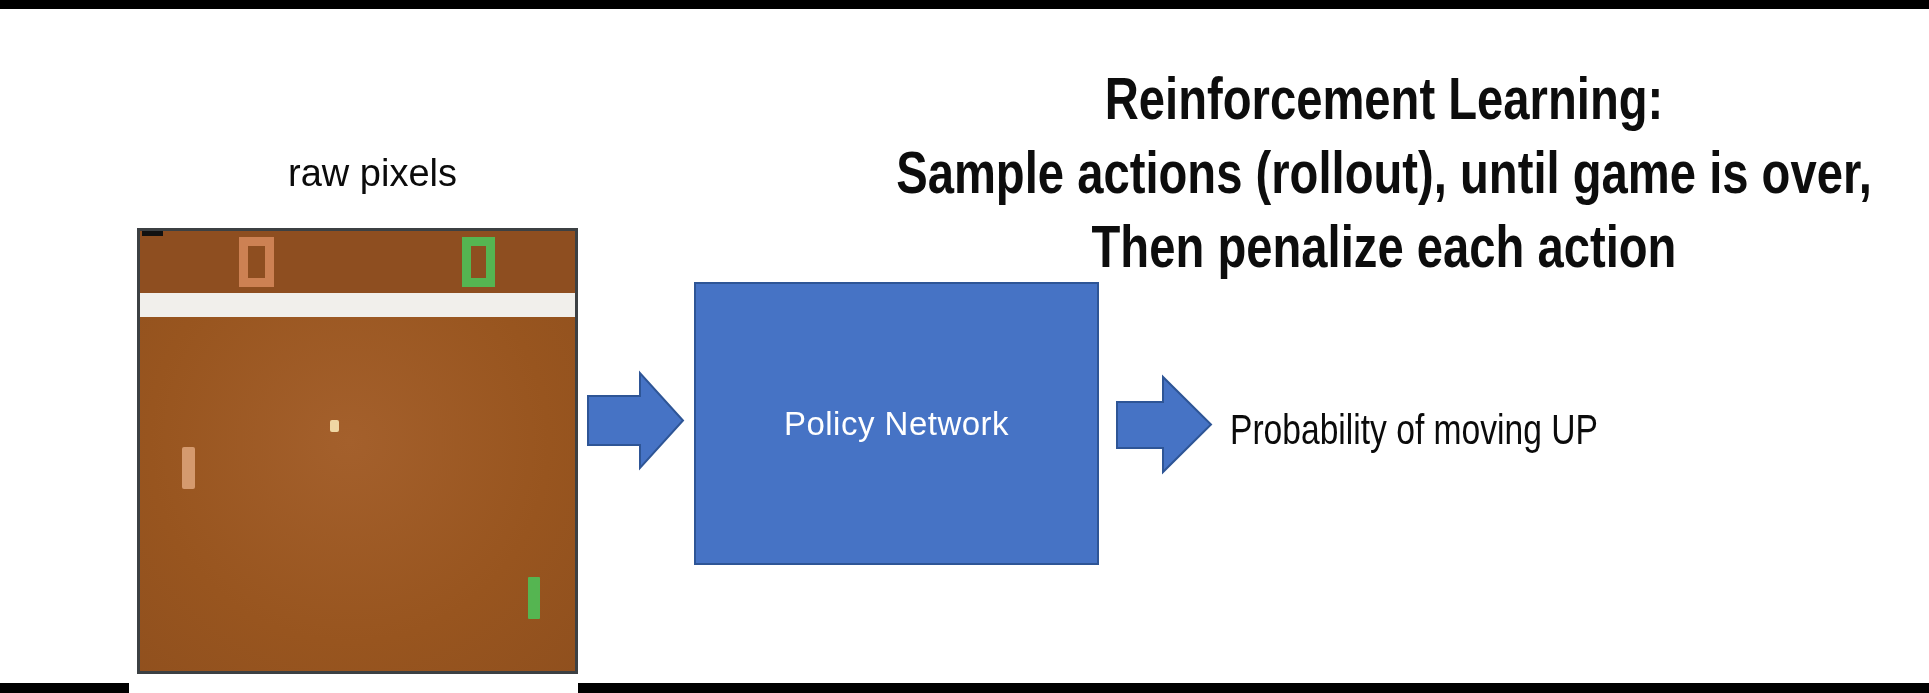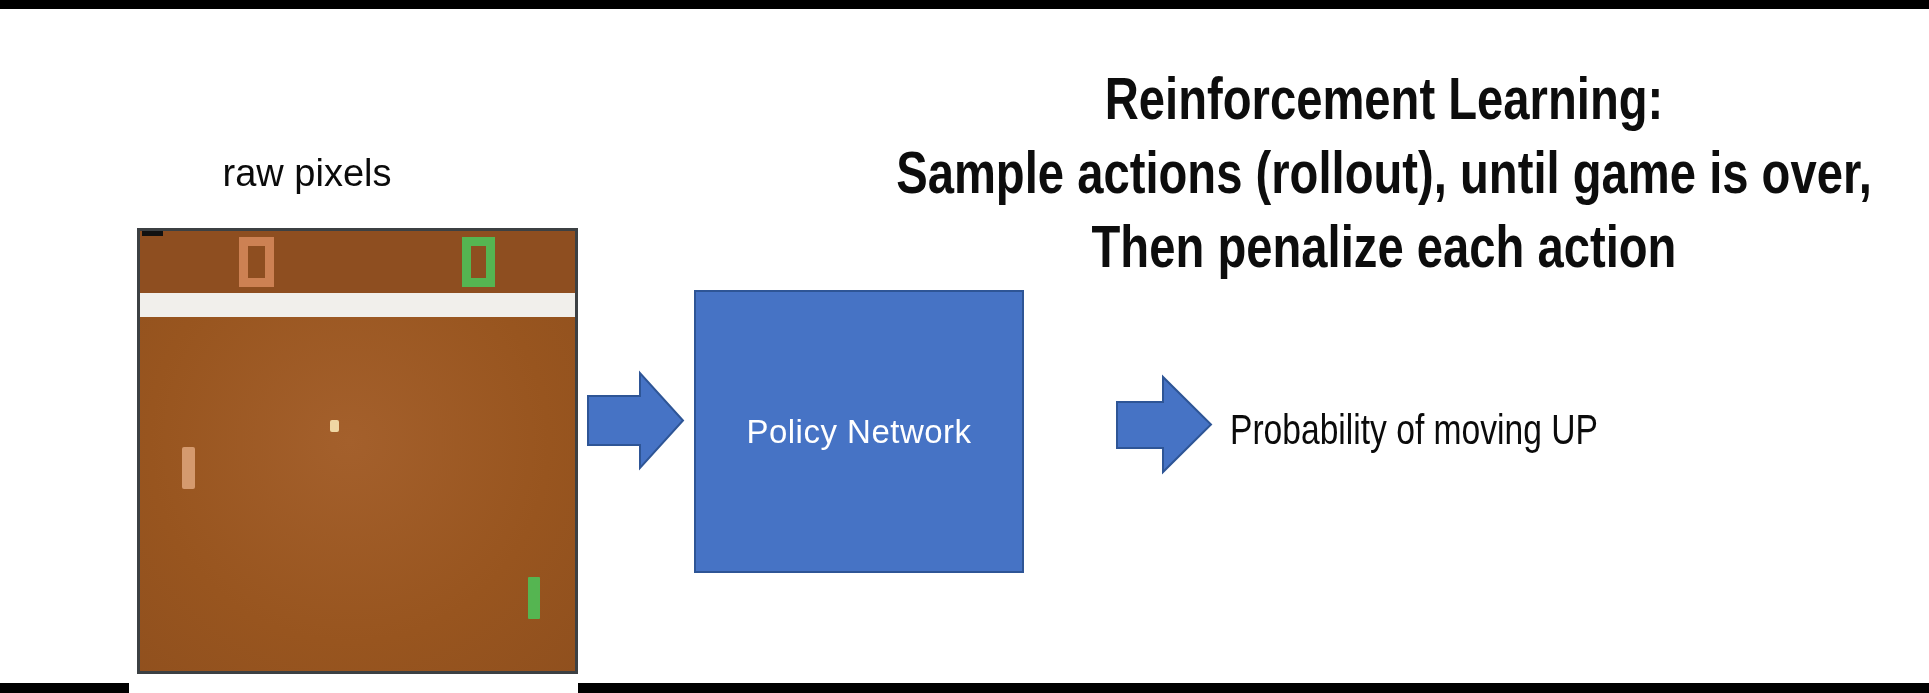--- a/index.html
+++ b/index.html
@@ -15,21 +15,21 @@
   .abs { position: absolute; }
 
   
   #top-bar        { left: 0;    top: 0;    width: 1929px; height: 9px;  background: #000; }
   #bottom-bar-l   { left: 0;    top: 683px; width: 129px; height: 10px; background: #000; }
   #bottom-bar-r   { left: 578px; top: 683px; width: 1351px; height: 10px; background: #000; }
 
   
   #raw-pixels-caption {
     left: 157px; top: 150px; width: 300px;
-    text-align: center;
+    text-align: right;
     font-size: 38px; line-height: 46px;
     color: #0b0b0b;
   }
 
   
   #pong-frame {
     left: 137px; top: 228px; width: 441px; height: 446px;
     box-sizing: border-box;
     border: 3px solid #3c4043;
     background: radial-gradient(circle at 48% 48%, #a4602c 0%, #98551f 62%, #90501e 100%);
@@ -44,25 +44,25 @@
   #right-score-zero {
     left: 322px; top: 6px; width: 33px; height: 50px;
     box-sizing: border-box; border: 9px solid #55b551; background: transparent;
   }
   #pong-ball        { left: 190px; top: 189px; width: 9px;  height: 12px; background: #efd7a3; border-radius: 2px; }
   #left-paddle      { left: 42px;  top: 216px; width: 13px; height: 42px; background: #d59a6e; border-radius: 2px; }
   #right-paddle     { left: 388px; top: 346px; width: 12px; height: 42px; background: #55b551; border-radius: 1px; }
 
   
   #policy-network-box {
-    left: 694px; top: 282px; width: 330px; height: 283px;
+    left: 694px; top: 282px; width: 405px; height: 283px;
     box-sizing: border-box;
     background: #4673c5;
     border: 2px solid #2e5596;
-    display: flex; align-items: center; justify-content: center; margin-top: 8px;
+    display: flex; align-items: center; justify-content: center;
   }
   #policy-network-label {
     color: #ffffff; font-size: 33px; letter-spacing: 0.5px;
   }
 
   
   #input-arrow-icon  { left: 586px;  top: 370px; }
   #output-arrow-icon { left: 1114px; top: 374px; }
 
   

